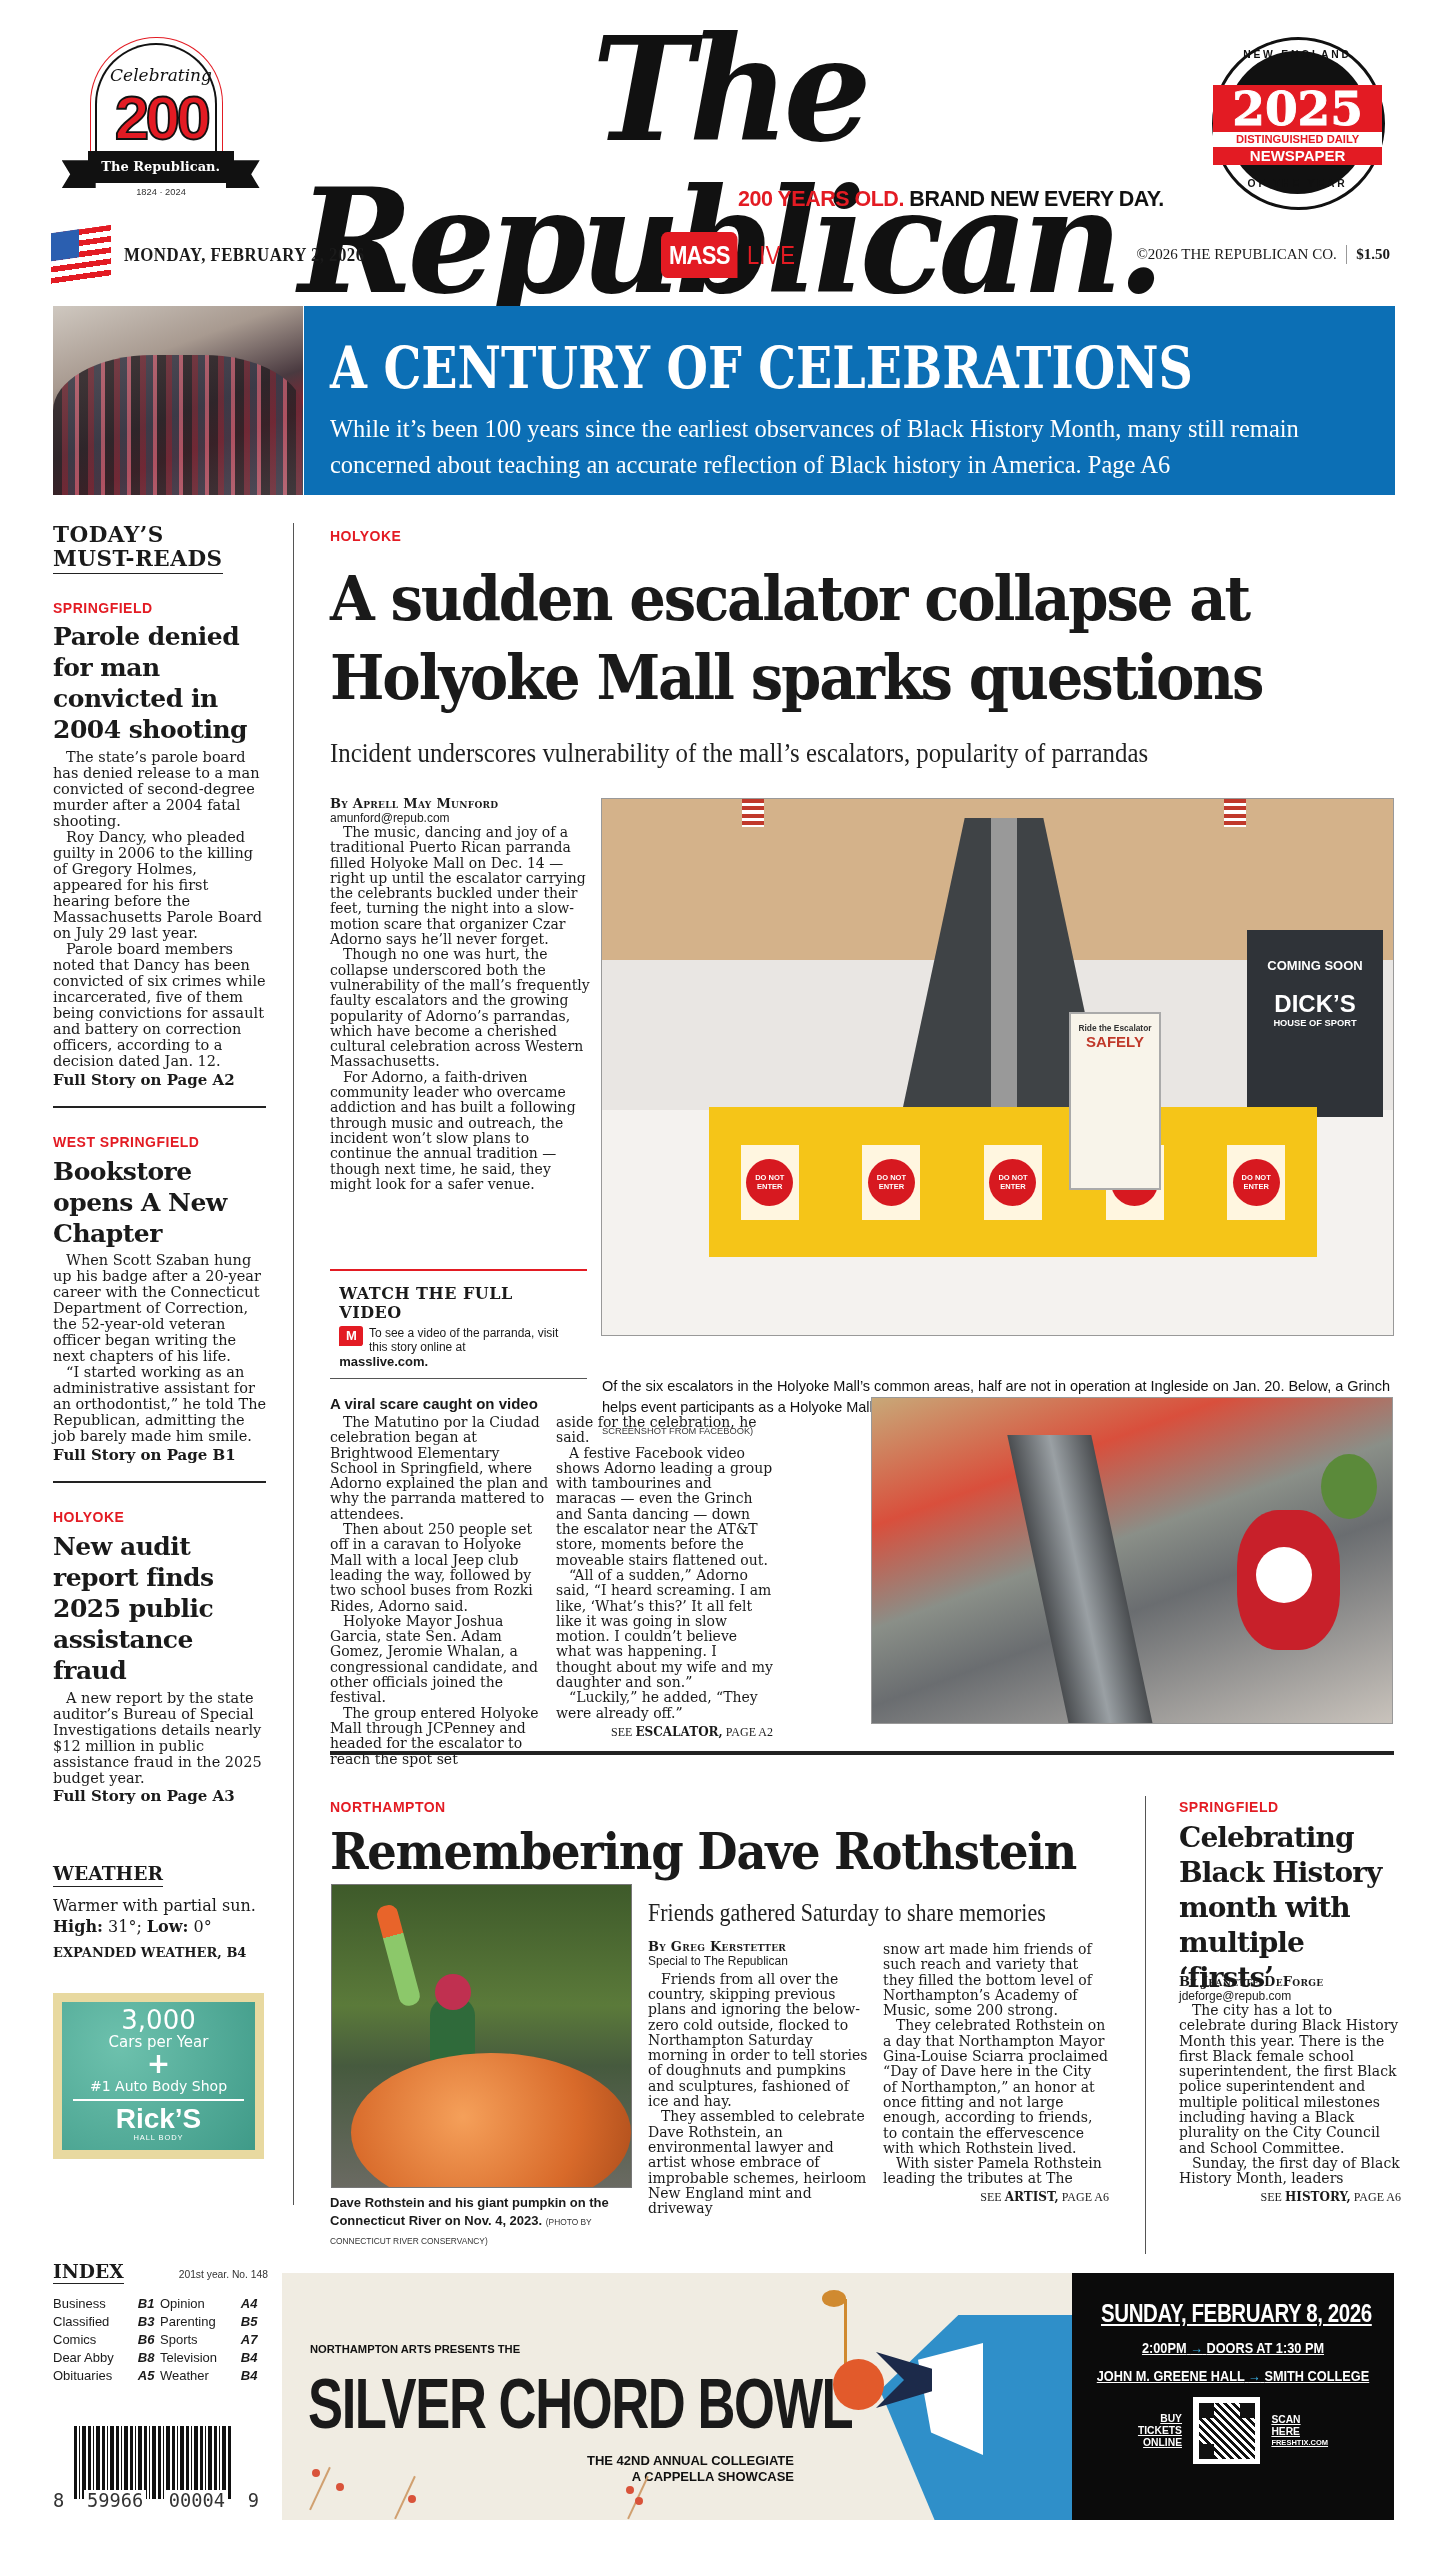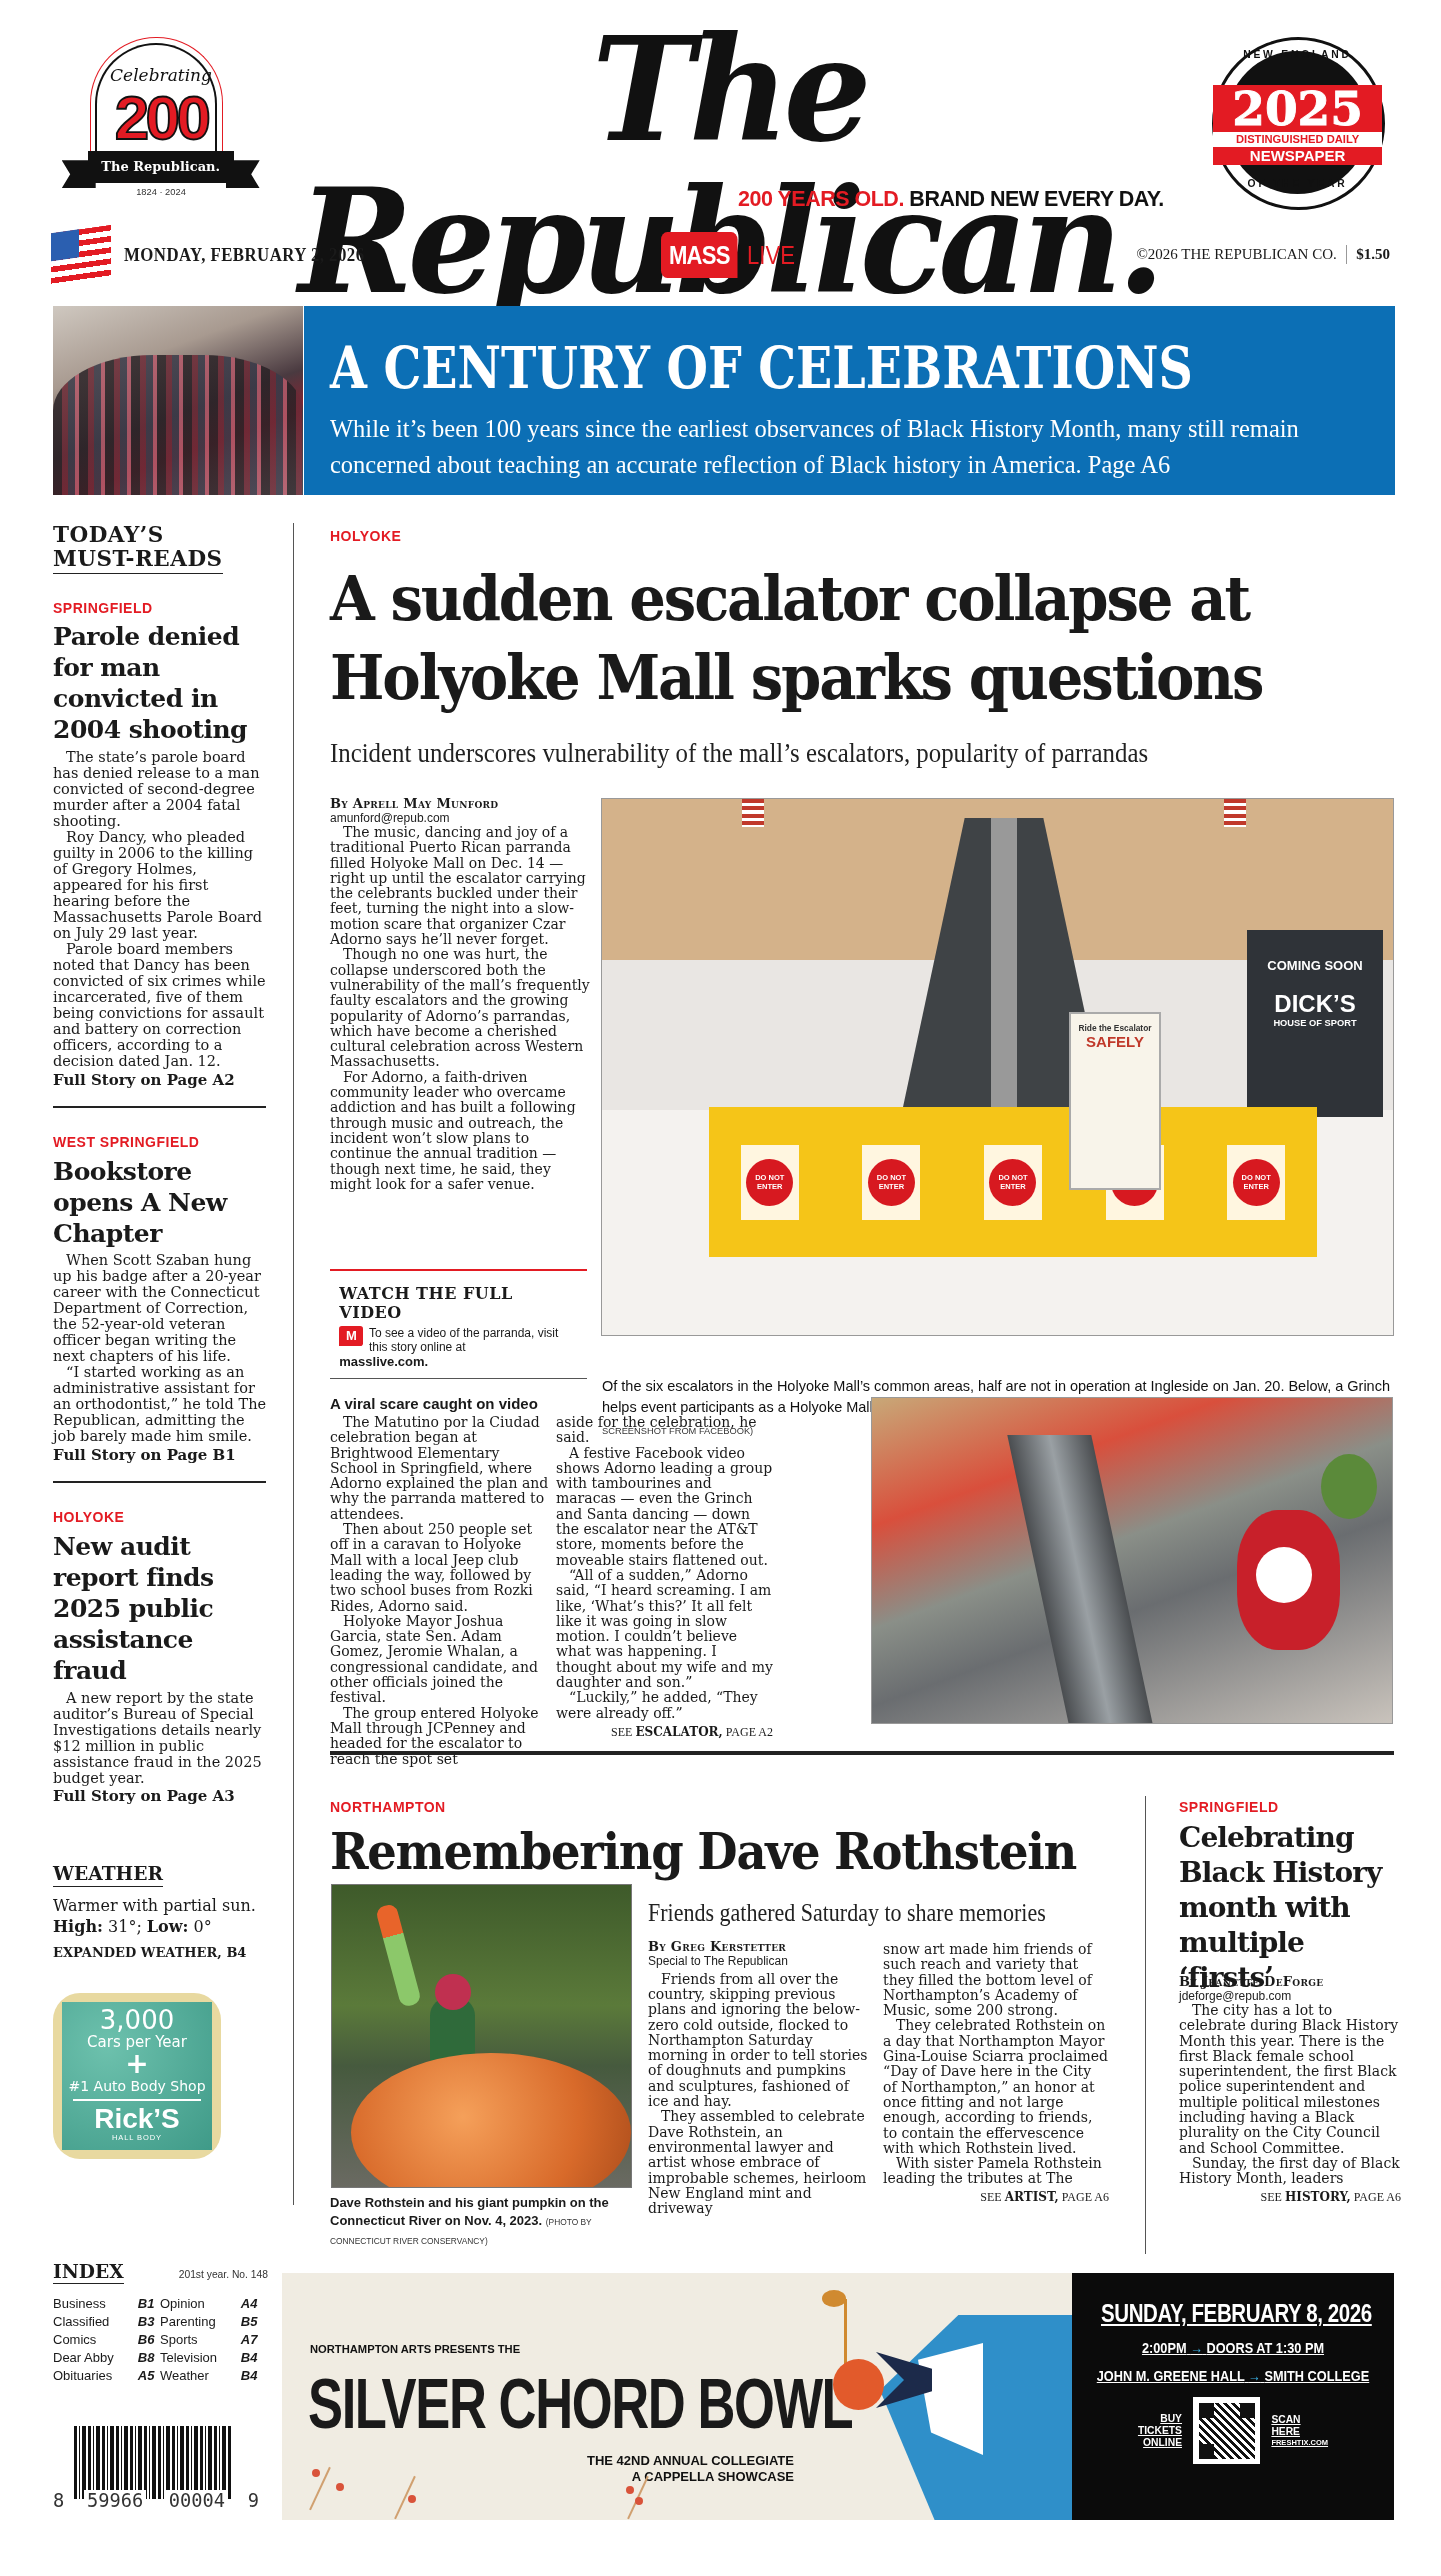--- a/index.html
+++ b/index.html
@@ -59,21 +59,21 @@
   .rail .body { font: 14.5px "DejaVu Serif", serif; line-height: 16px; margin-top: 3.7px; }
   .rail .body p { text-indent: 13px; }
   .rail .full { font: bold 15px "DejaVu Serif", serif; margin-top: 1.9px; }
   .rail hr { border:none; border-top: 2.8px solid #222; margin: 17px 0 0 0; width: 213px; }
 
   .weather { left: 53px; top: 1862px; width: 215px; }
   .weather .whead { font: bold 18.7px "DejaVu Serif", serif; border-bottom: 1.9px solid #222; display:inline-block; padding-bottom:1.9px; }
   .weather .wtext { font: 16px "DejaVu Serif", serif; line-height: 20.6px; margin-top: 9.3px; }
   .weather .wexp { font: bold 13px "DejaVu Serif", serif; margin-top: 7.5px; }
 
-  .ad-ricks { left: 53px; top: 1993px; width: 168px; height: 166px; background:#e8d9a0; padding: 9.3px; border-radius: 27px; }
+  .ad-ricks { left: 53px; top: 1993px; width: 211px; height: 166px; background:#e8d9a0; padding: 9.3px; }
   .ad-ricks .inner { width:100%; height:100%; background: radial-gradient(circle at 30% 30%, #6dc1ad, #3f9a88); color:#fff; text-align:center; font-family: "DejaVu Sans", sans-serif; padding-top: 3.7px; }
   .ad-ricks .n { font-size: 26px; line-height: 28px; }
   .ad-ricks .c { font-size: 15px; line-height: 17px; }
   .ad-ricks .p { font-size: 28px; line-height: 26px; font-weight:bold; }
   .ad-ricks .s { font-size: 14px; line-height: 18.7px; }
   .ad-ricks .line { height: 1.9px; background:#fff; margin: 3.7px 11.2px; }
   .ad-ricks .logo { font: bold 28px "Liberation Sans", sans-serif; line-height: 28px; }
   .ad-ricks .sub { font: 7.5px "Liberation Sans", sans-serif; letter-spacing: 0.9px; }
 
   .index { left: 53px; top: 2260px; width: 215px; }

